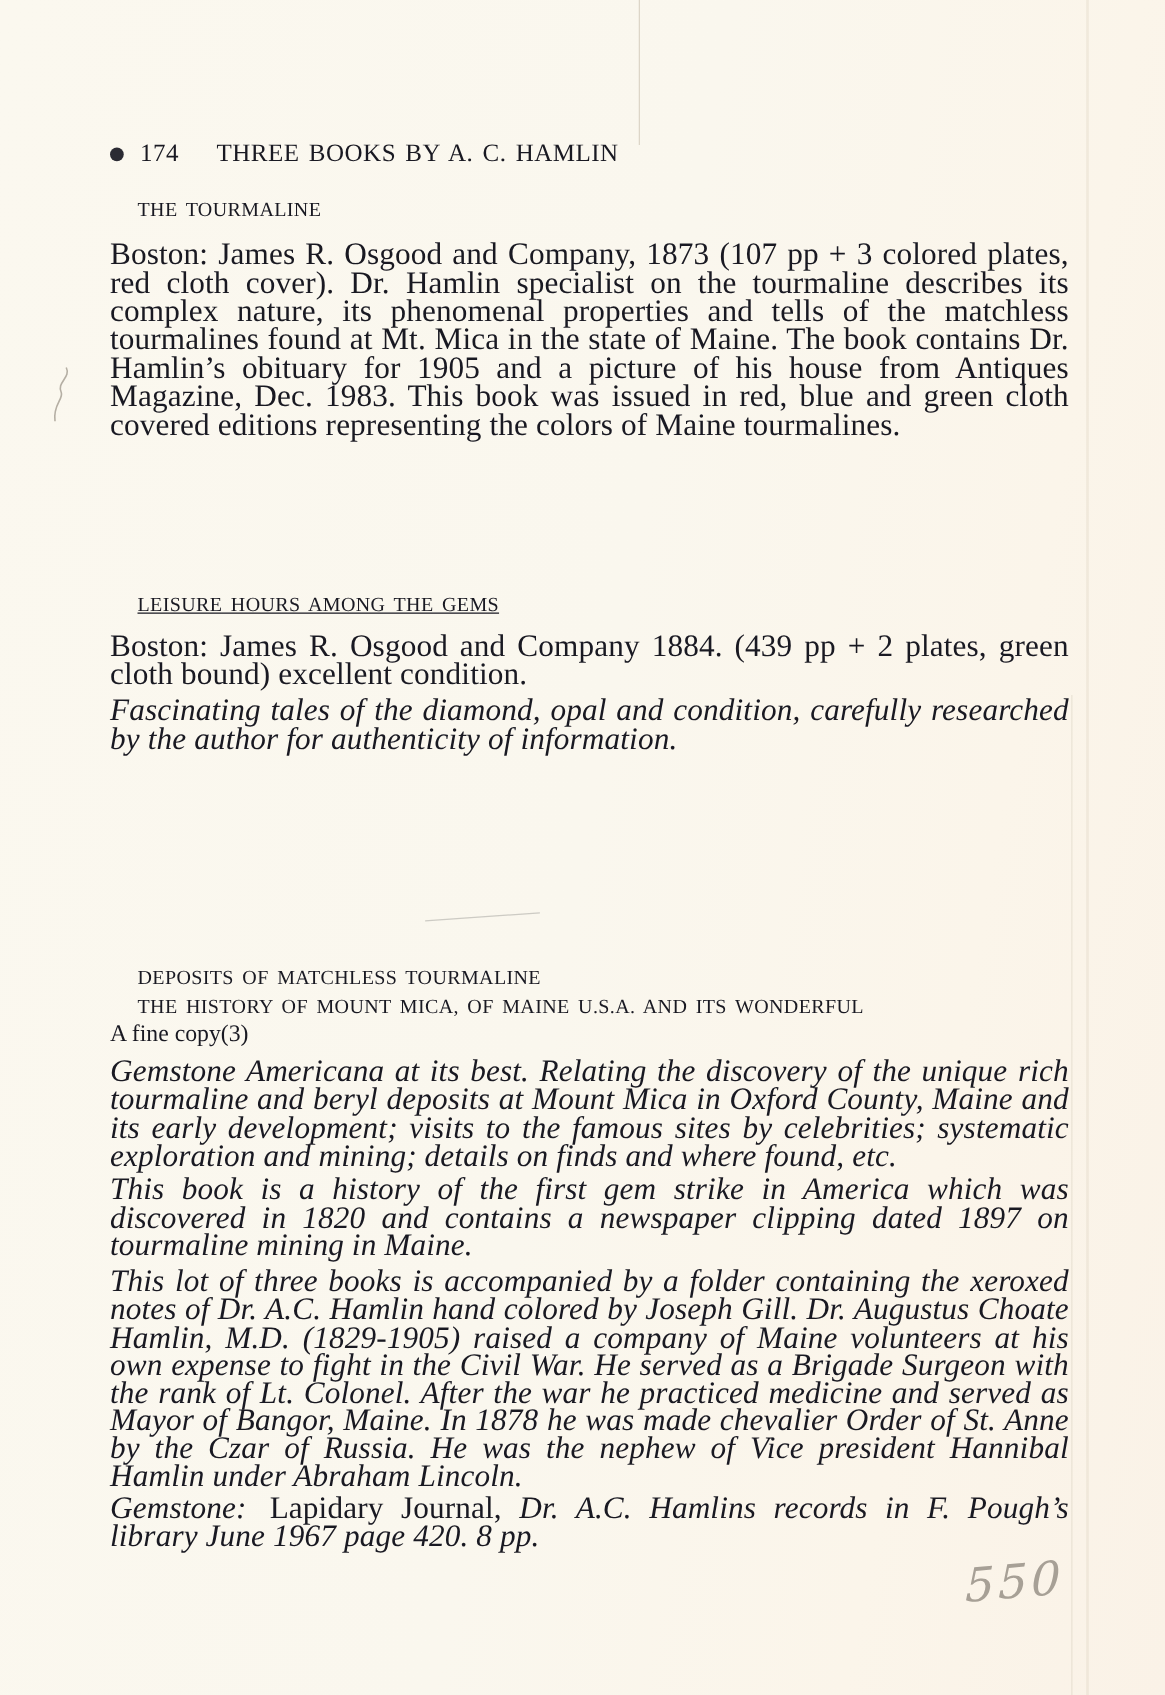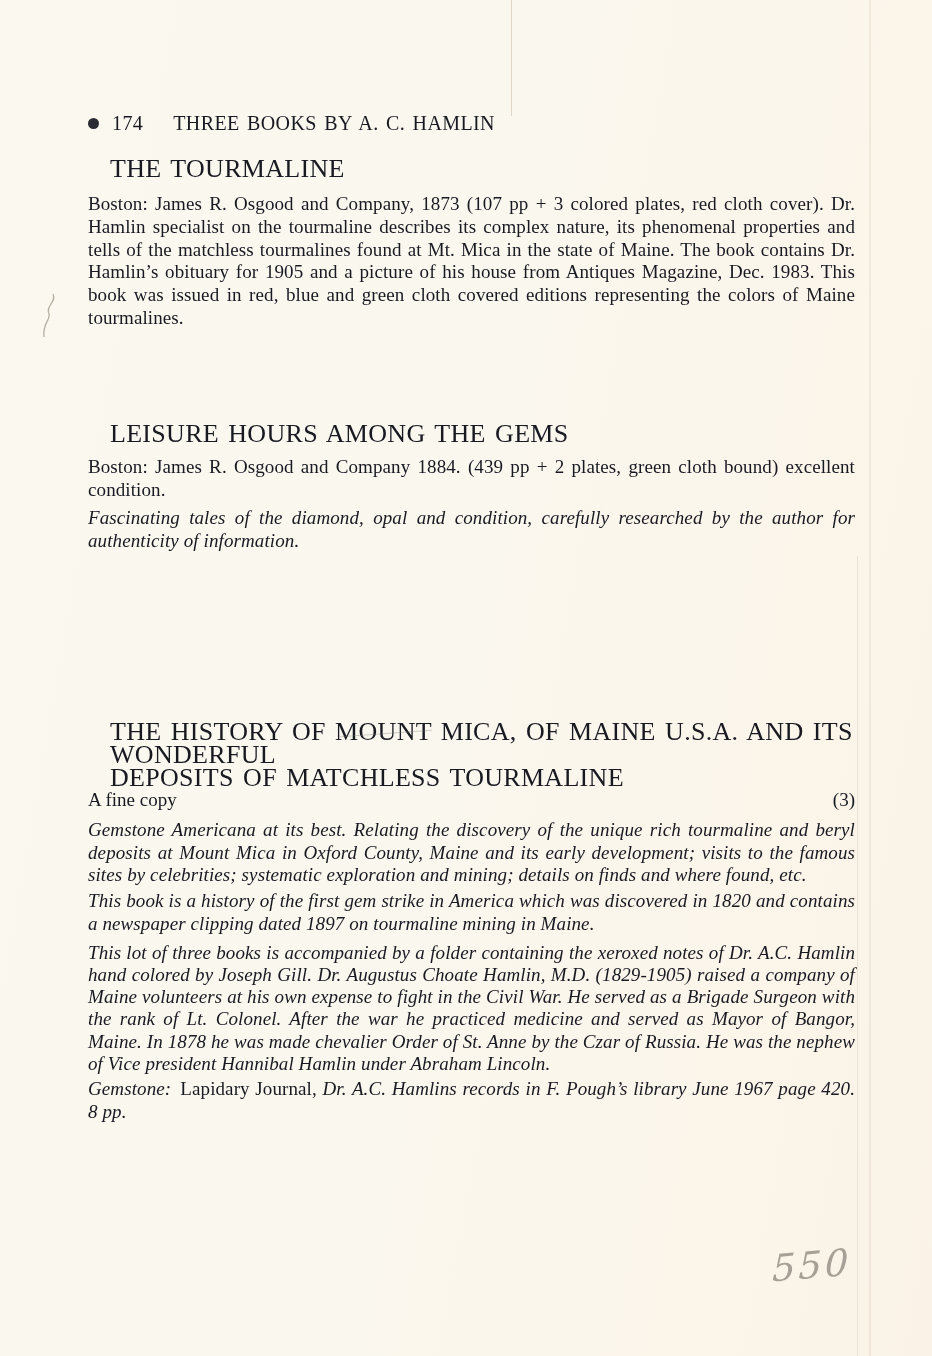--- a/index.html
+++ b/index.html
@@ -30,44 +30,43 @@
     border-radius: 50%;
     background: #2b2b33;
     display: inline-block;
     margin-right: 13px;
     flex: 0 0 auto;
   }
   .lot-number { margin-right: 30px; }
   .lot-title { word-spacing: 2px; }
   
   .section-title {
-    font-size: 26px;
+    font-size: 16px;
     letter-spacing: 0.3px;
     word-spacing: 2.5px;
     margin-left: 22px;
     line-height: 23px;
   }
   .s1-title { margin-top: 22px; }
-  .s2-title { margin-top: 92px; }
+  .s2-title { margin-top: 120px; text-decoration: underline; }
   .s3-title { margin-top: 167px; }
   
   .body-text {
-    font-size: 19px;
+    font-size: 25px;
     line-height: 22.8px;
     text-align: justify;
     letter-spacing: 0.1px;
   }
   .italic { font-style: italic; }
   .p1 { margin-top: 13px; }
   .p2 { margin-top: 11px; }
   .note2 { margin-top: 6px; }
   .p3 { margin-top: 10px; }
   .line-flex {
     display: flex;
-    justify-content: space-between;
     font-size: 19px;
     line-height: 22.8px;
   }
   .i1 { margin-top: 7px; }
   .i2 { margin-top: 3px; }
   .i3 { margin-top: 6px; line-height: 22.2px; }
   .ref { margin-top: 3px; }
   .ref .roman { font-style: normal; }
   .ref .lbl { margin-right: 0.18em; }
   
@@ -132,22 +131,22 @@
   </div>
 
   <div class="section-title s1-title">THE TOURMALINE</div>
   <p class="body-text p1">Boston: James R. Osgood and Company, 1873 (107 pp + 3 colored plates, red cloth cover). Dr. Hamlin specialist on the tourmaline describes its complex nature, its phenomenal properties and tells of the matchless tourmalines found at Mt. Mica in the state of Maine. The book contains Dr. Hamlin’s obituary for 1905 and a picture of his house from Antiques Magazine, Dec. 1983. This book was issued in red, blue and green cloth covered editions representing the colors of Maine tourmalines.</p>
 
   <div class="section-title s2-title">LEISURE HOURS AMONG THE GEMS</div>
   <p class="body-text p2">Boston: James R. Osgood and Company 1884. (439 pp + 2 plates, green cloth bound) excellent condition.</p>
   <p class="body-text italic note2">Fascinating tales of the diamond, opal and condition, carefully researched by the author for authenticity of information.</p>
 
   <div class="section-title s3-title">
+    <div>DEPOSITS OF MATCHLESS TOURMALINE</div>
     <div>THE HISTORY OF MOUNT MICA, OF MAINE U.S.A. AND ITS WONDERFUL</div>
-    <div>DEPOSITS OF MATCHLESS TOURMALINE</div>
   </div>
   <div class="line-flex">
     <span>A fine copy</span>
     <span>(3)</span>
   </div>
   <p class="body-text italic i1">Gemstone Americana at its best. Relating the discovery of the unique rich tourmaline and beryl deposits at Mount Mica in Oxford County, Maine and its early development; visits to the famous sites by celebrities; systematic exploration and mining; details on finds and where found, etc.</p>
   <p class="body-text italic i2">This book is a history of the first gem strike in America which was discovered in 1820 and contains a newspaper clipping dated 1897 on tourmaline mining in Maine.</p>
   <p class="body-text italic i3">This lot of three books is accompanied by a folder containing the xeroxed notes of Dr. A.C. Hamlin hand colored by Joseph Gill. Dr. Augustus Choate Hamlin, M.D. (1829-1905) raised a company of Maine volunteers at his own expense to fight in the Civil War. He served as a Brigade Surgeon with the rank of Lt. Colonel. After the war he practiced medicine and served as Mayor of Bangor, Maine. In 1878 he was made chevalier Order of St. Anne by the Czar of Russia. He was the nephew of Vice president Hannibal Hamlin under Abraham Lincoln.</p>
 
   <p class="body-text italic ref">

